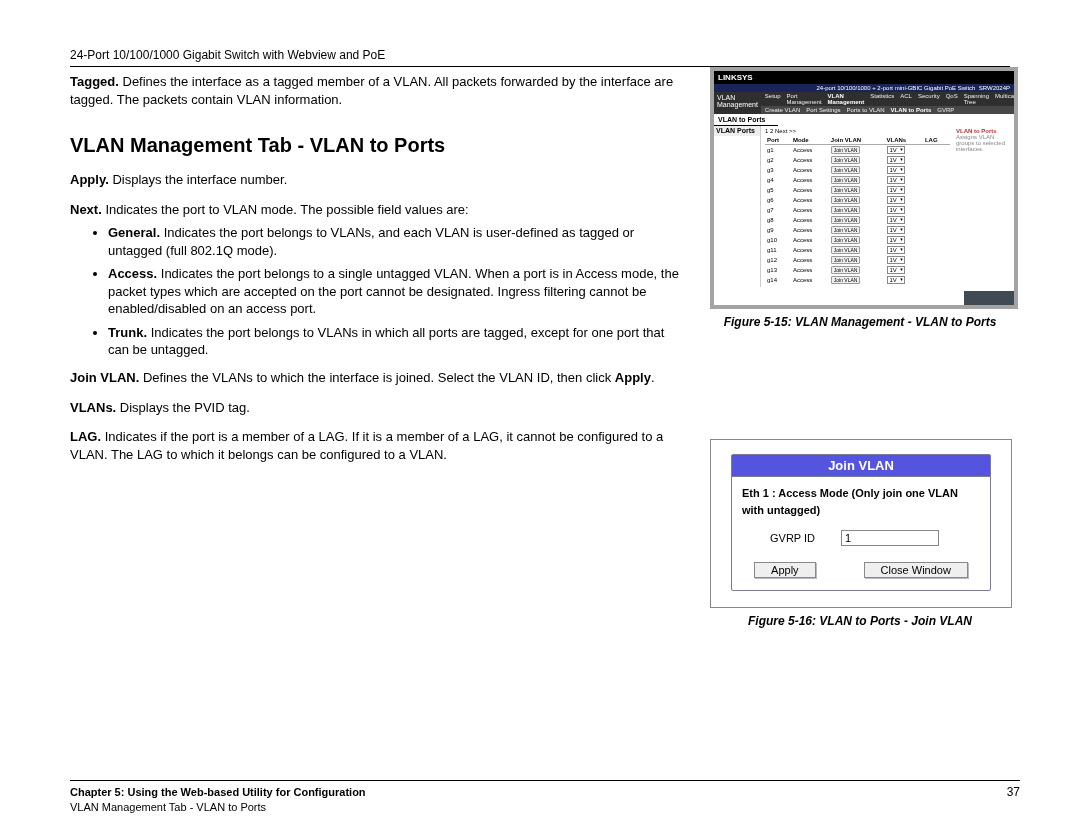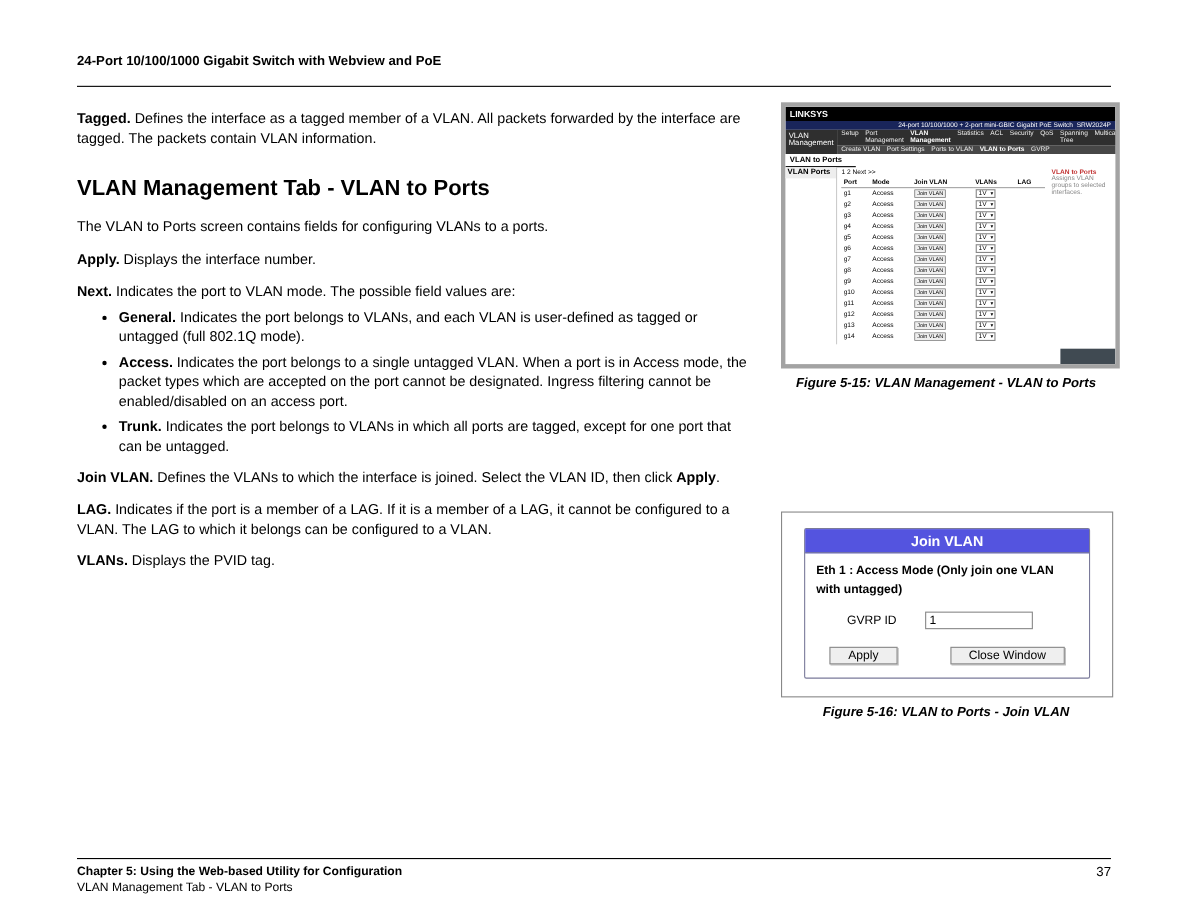--- a/index.html
+++ b/index.html
@@ -13,25 +13,24 @@
   .page {
     width: 1080px;
     height: 834px;
     margin: 0 auto;
     background: #ffffff;
     box-sizing: border-box;
     padding: 48px 70px 20px 70px;
     position: relative;
   }
   .page-header {
-    font-weight: bold;
+    font-weight: normal;
     font-size: 12px;
-    padding-bottom: 16px;
+    padding-bottom: 4px;
     border-bottom: 1px solid #000;
-    margin-bottom: 14px;
   }
   .content {
     display: flex;
     gap: 30px;
   }
   .leftcol {
     flex: 1;
     line-height: 1.35;
   }
   .rightcol {
@@ -143,21 +142,21 @@
   }
   .fp-btnrow { display:flex; justify-content:center; gap:48px; }
   .fp-btn {
     border:1px solid #888; background:#efefef; padding:1px 16px; font-size:11px;
     box-shadow: 1px 1px 0 #bbb;
   }
   
   .page-footer {
     position: absolute;
     left: 70px;
-    right: 70px;
+    right: 60px;
     bottom: 20px;
     border-top: 1px solid #000;
     padding-top: 4px;
     font-size: 11px;
     display:flex;
     justify-content:space-between;
   }
   .page-footer .left { line-height:1.3; }
   .page-footer .pagenum { font-size:12px; }
 </style>
@@ -170,43 +169,42 @@
 
   <div class="content">
     <div class="leftcol">
 
       <p class="para">
         <strong class="term">Tagged.</strong><span> Defines the interface as a tagged member of a VLAN. All packets forwarded by the interface are tagged. The packets contain VLAN information.</span>
       </p>
 
       <div class="section-title">VLAN Management Tab - VLAN to Ports</div>
 
-      <p class="para">The VLAN to Ports screen contains fields for configuring VLANs to a ports.</p>
 
       <p class="para">
         <strong class="term">Apply.</strong><span> Displays the interface number.</span>
       </p>
       <p class="para" style="margin-bottom:4px">
         <strong class="term">Next.</strong><span> Indicates the port to VLAN mode. The possible field values are:</span>
       </p>
 
       <ul class="bullets">
         <li><strong class="term">General.</strong><span> Indicates the port belongs to VLANs, and each VLAN is user-defined as tagged or untagged (full 802.1Q mode).</span></li>
         <li><strong class="term">Access.</strong><span> Indicates the port belongs to a single untagged VLAN. When a port is in Access mode, the packet types which are accepted on the port cannot be designated. Ingress filtering cannot be enabled/disabled on an access port.</span></li>
         <li><strong class="term">Trunk.</strong><span> Indicates the port belongs to VLANs in which all ports are tagged, except for one port that can be untagged.</span></li>
       </ul>
 
       <p class="para">
         <strong class="term">Join VLAN.</strong><span> Defines the VLANs to which the interface is joined. Select the VLAN ID, then click </span><strong>Apply</strong><span>.</span>
       </p>
       <p class="para">
+        <strong class="term">VLANs.</strong><span> Displays the PVID tag.</span>
+      </p>
+      <p class="para">
         <strong class="term">LAG.</strong><span> Indicates if the port is a member of a LAG. If it is a member of a LAG, it cannot be configured to a VLAN. The LAG to which it belongs can be configured to a VLAN.</span>
-      </p>
-      <p class="para">
-        <strong class="term">VLANs.</strong><span> Displays the PVID tag.</span>
       </p>
 
     </div>
 
     <div class="rightcol">
 
       <div class="fig-shot">
         <div class="fig-tophdr">LINKSYS</div>
         <div class="fig-bluebar">
           <span>24-port 10/100/1000 + 2-port mini-GBIC Gigabit PoE Switch</span>&nbsp;&nbsp;<span>SRW2024P</span>

